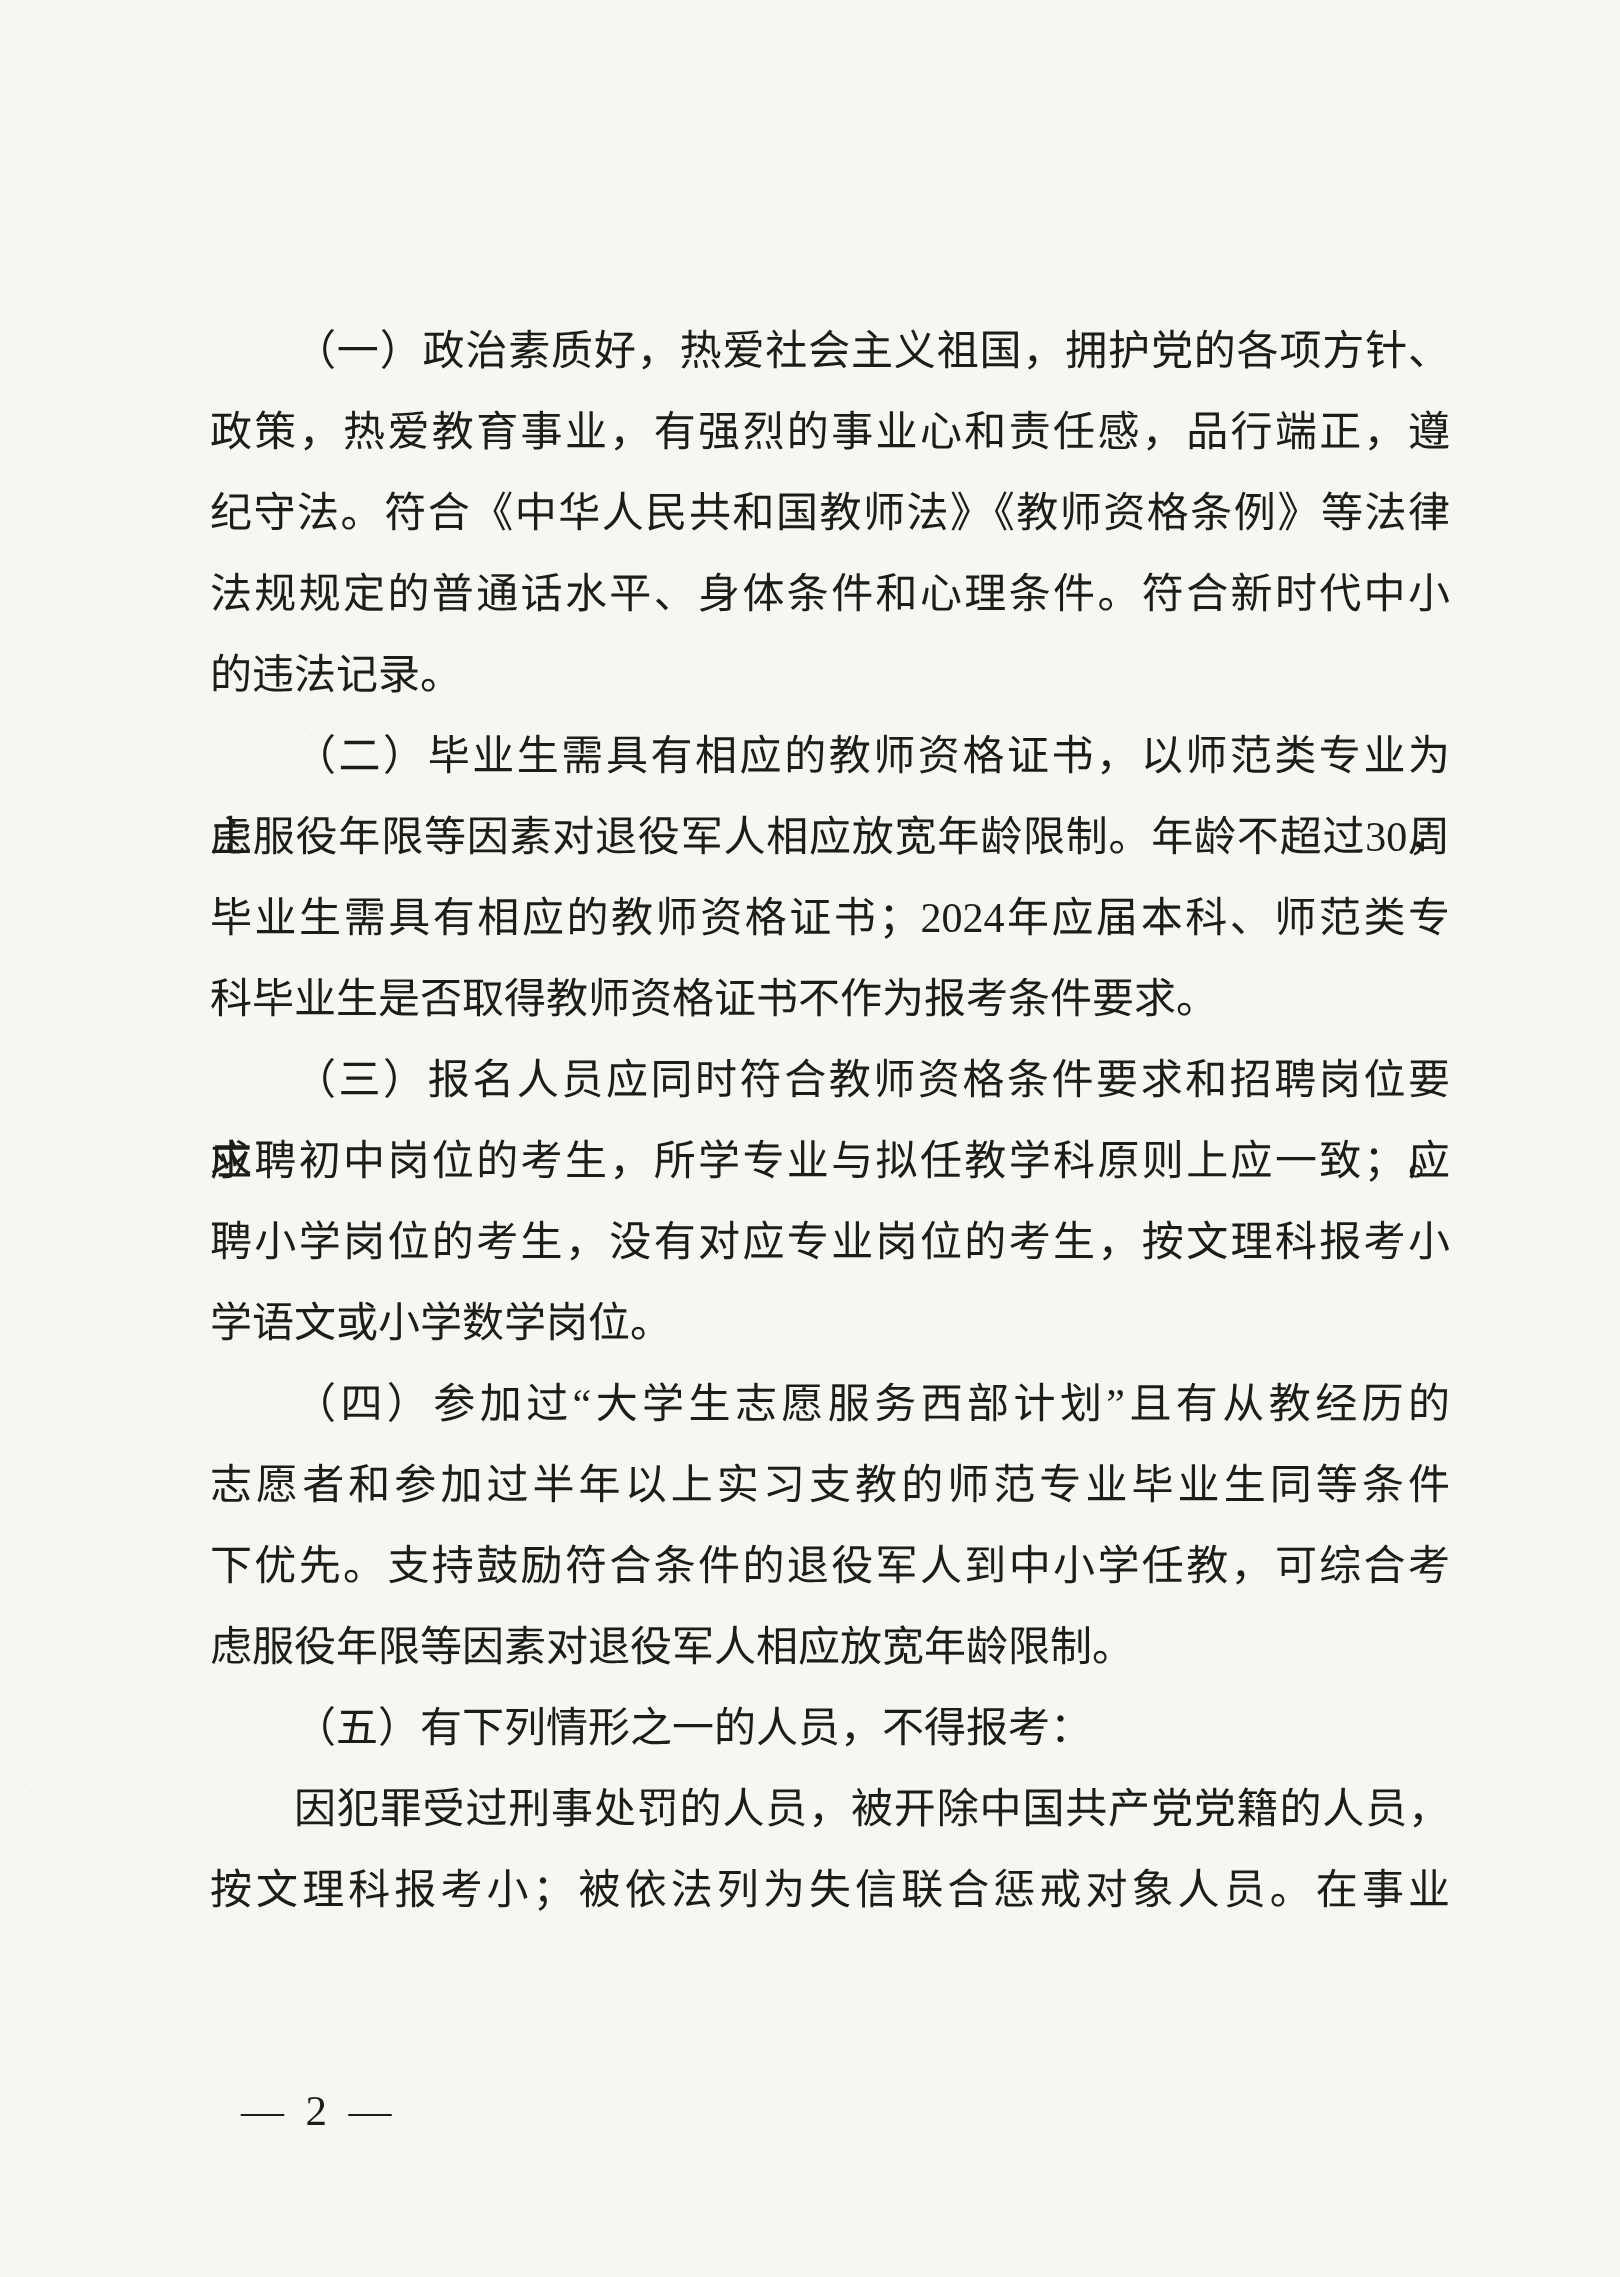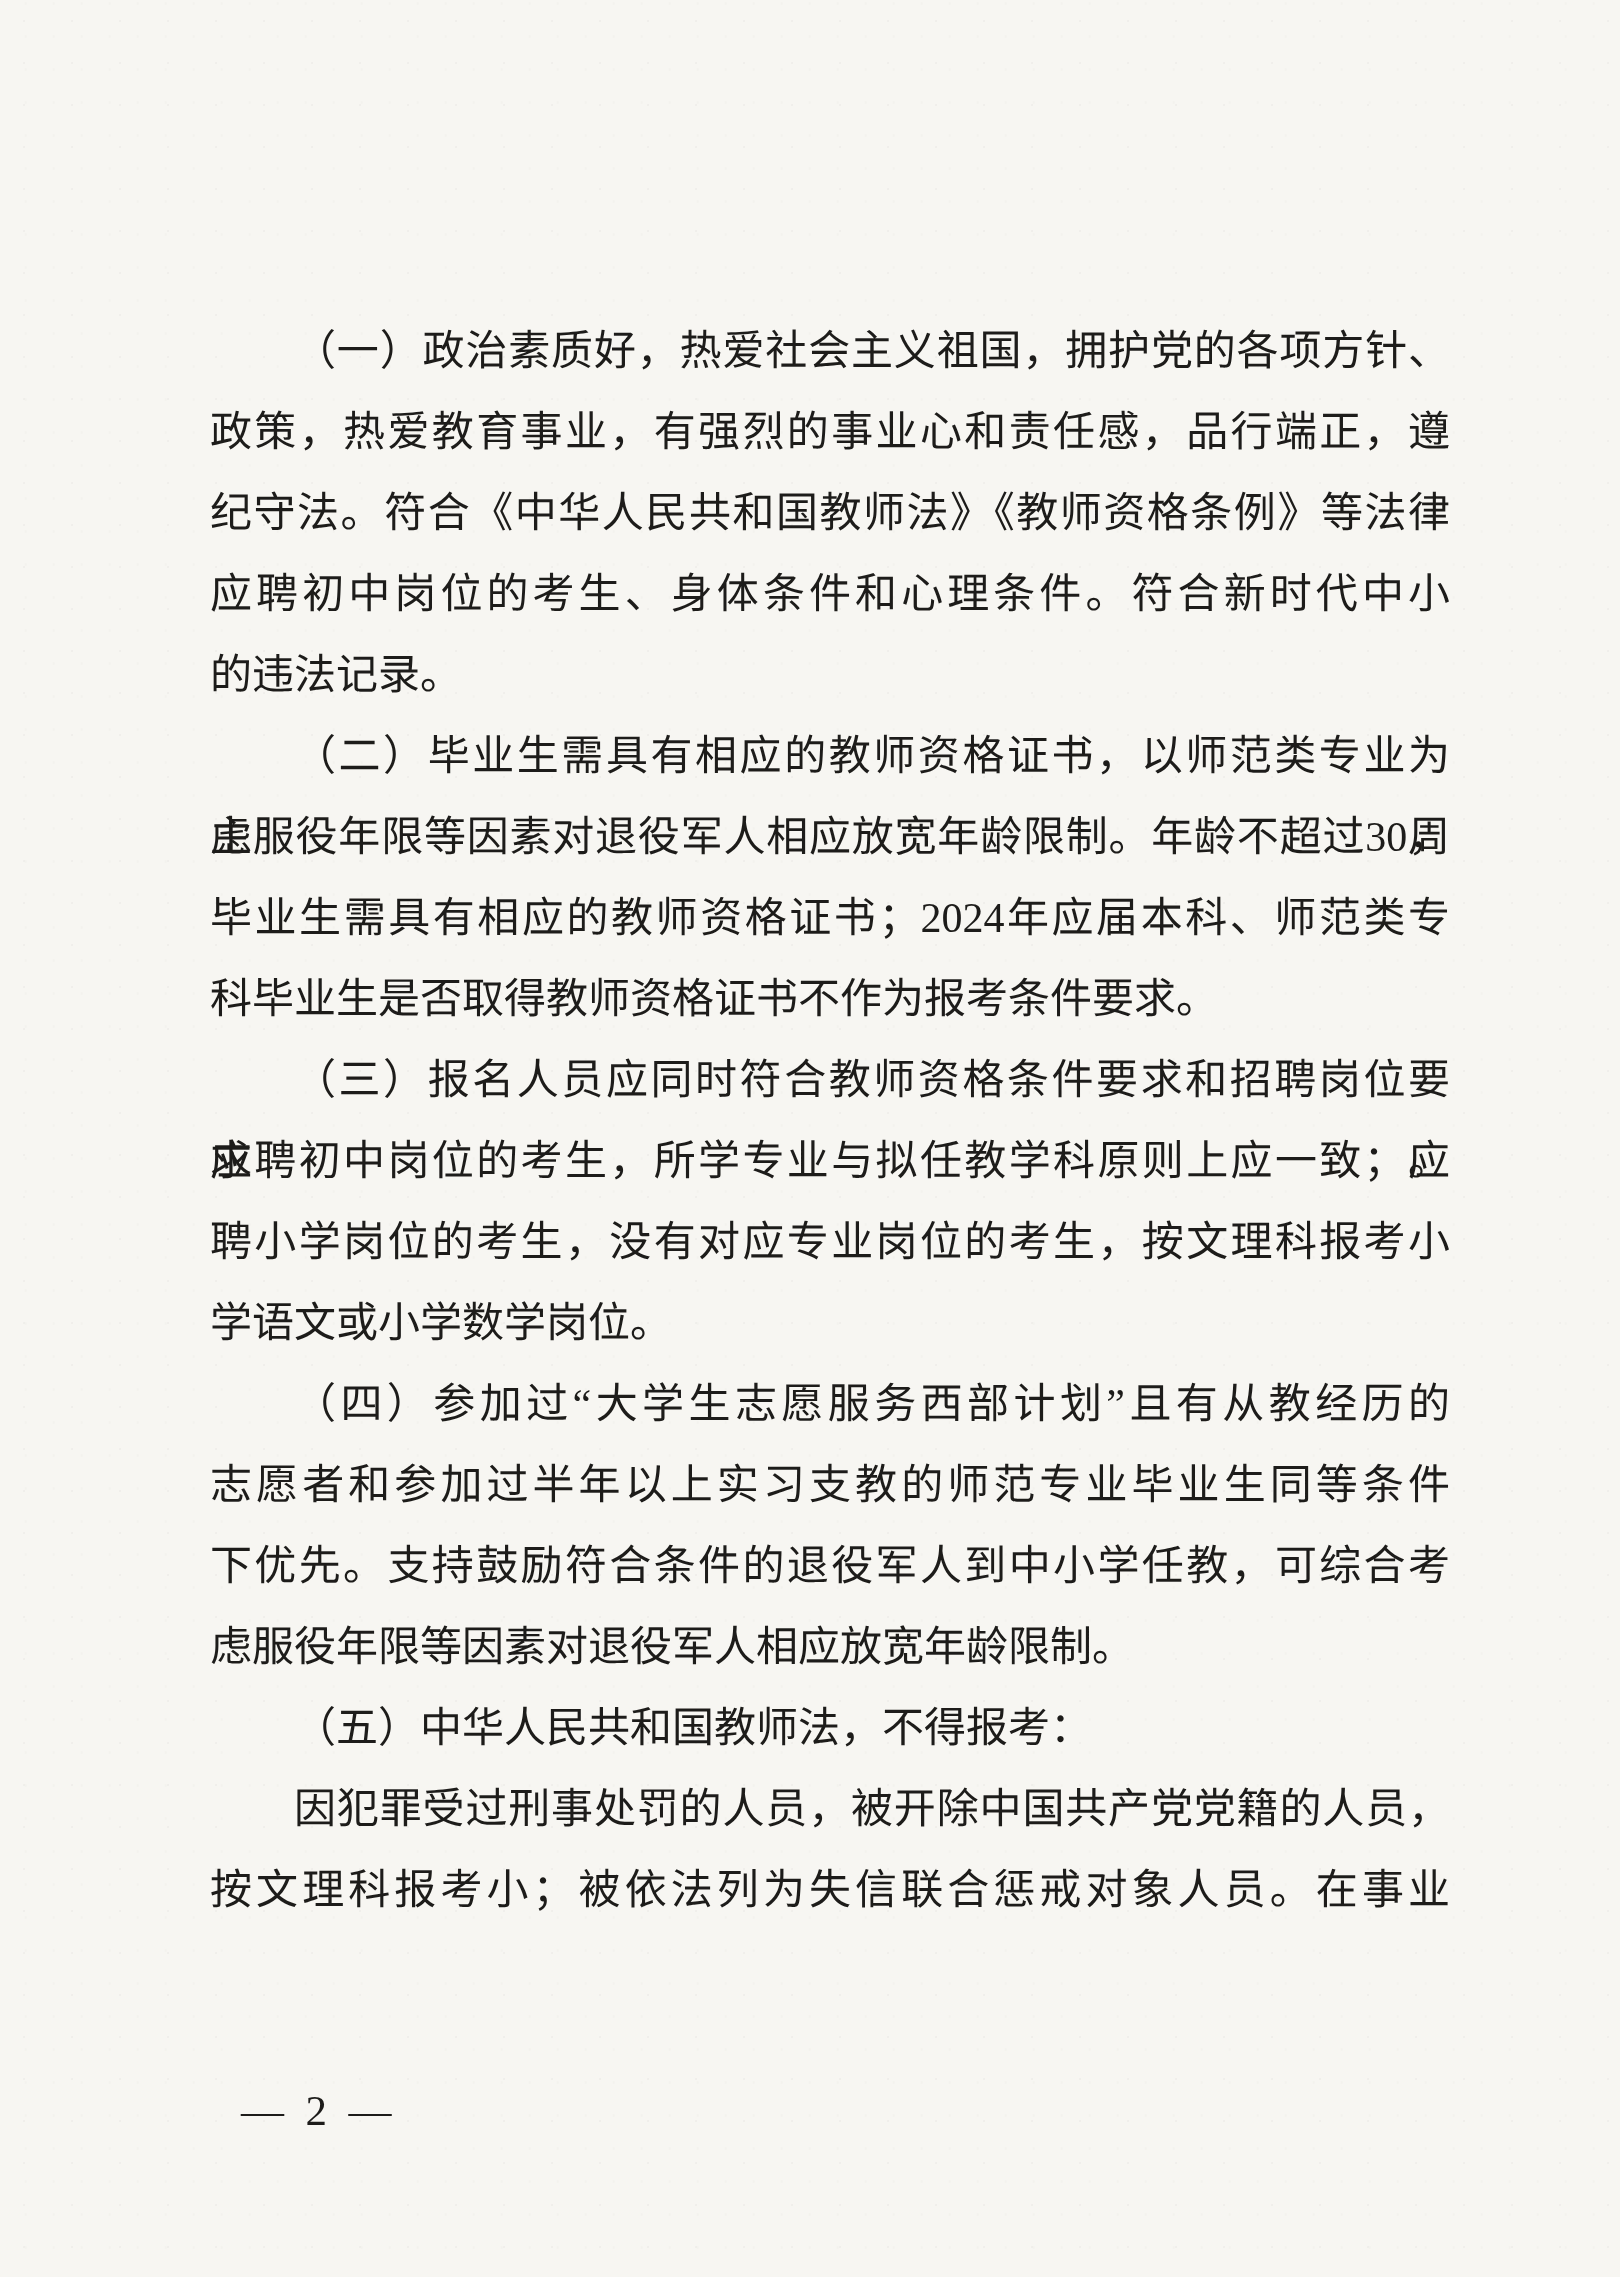--- a/index.html
+++ b/index.html
@@ -60,33 +60,33 @@
   }
 </style>
 </head>
 <body>
 
 <div class="page">
   <div class="text-block">
       <div class="line flush indent">（一）政治素质好，热爱社会主义祖国，拥护党的各项方针、</div>
       <div class="line flush">政策，热爱教育事业，有强烈的事业心和责任感，品行端正，遵</div>
       <div class="line flush">纪守法。符合《中华人民共和国教师法》《教师资格条例》等法律</div>
-      <div class="line flush">应聘初中岗位的考生、身体条件和心理条件。符合新时代中小</div>
+      <div class="line flush">法规规定的普通话水平、身体条件和心理条件。符合新时代中小</div>
       <div class="line">的违法记录。</div>
       <div class="line flush indent">（二）毕业生需具有相应的教师资格证书，以师范类专业为主，</div>
       <div class="line flush">虑服役年限等因素对退役军人相应放宽年龄限制。年龄不超过30周</div>
       <div class="line flush">毕业生需具有相应的教师资格证书；2024年应届本科、师范类专</div>
       <div class="line">科毕业生是否取得教师资格证书不作为报考条件要求。</div>
       <div class="line flush indent">（三）报名人员应同时符合教师资格条件要求和招聘岗位要求。</div>
       <div class="line flush">应聘初中岗位的考生，所学专业与拟任教学科原则上应一致；应</div>
       <div class="line flush">聘小学岗位的考生，没有对应专业岗位的考生，按文理科报考小</div>
       <div class="line">学语文或小学数学岗位。</div>
       <div class="line flush indent">（四）参加过“大学生志愿服务西部计划”且有从教经历的</div>
       <div class="line flush">志愿者和参加过半年以上实习支教的师范专业毕业生同等条件</div>
       <div class="line flush">下优先。支持鼓励符合条件的退役军人到中小学任教，可综合考</div>
       <div class="line">虑服役年限等因素对退役军人相应放宽年龄限制。</div>
-      <div class="line indent">（五）中华人民共和国教师法，不得报考：</div>
+      <div class="line indent">（五）有下列情形之一的人员，不得报考：</div>
       <div class="line flush indent">因犯罪受过刑事处罚的人员，被开除中国共产党党籍的人员，</div>
       <div class="line flush">按文理科报考小；被依法列为失信联合惩戒对象人员。在事业</div>
     </div>
   <div class="page-footer">— 2 —</div>
 </div>
 
 
 </body></html>

